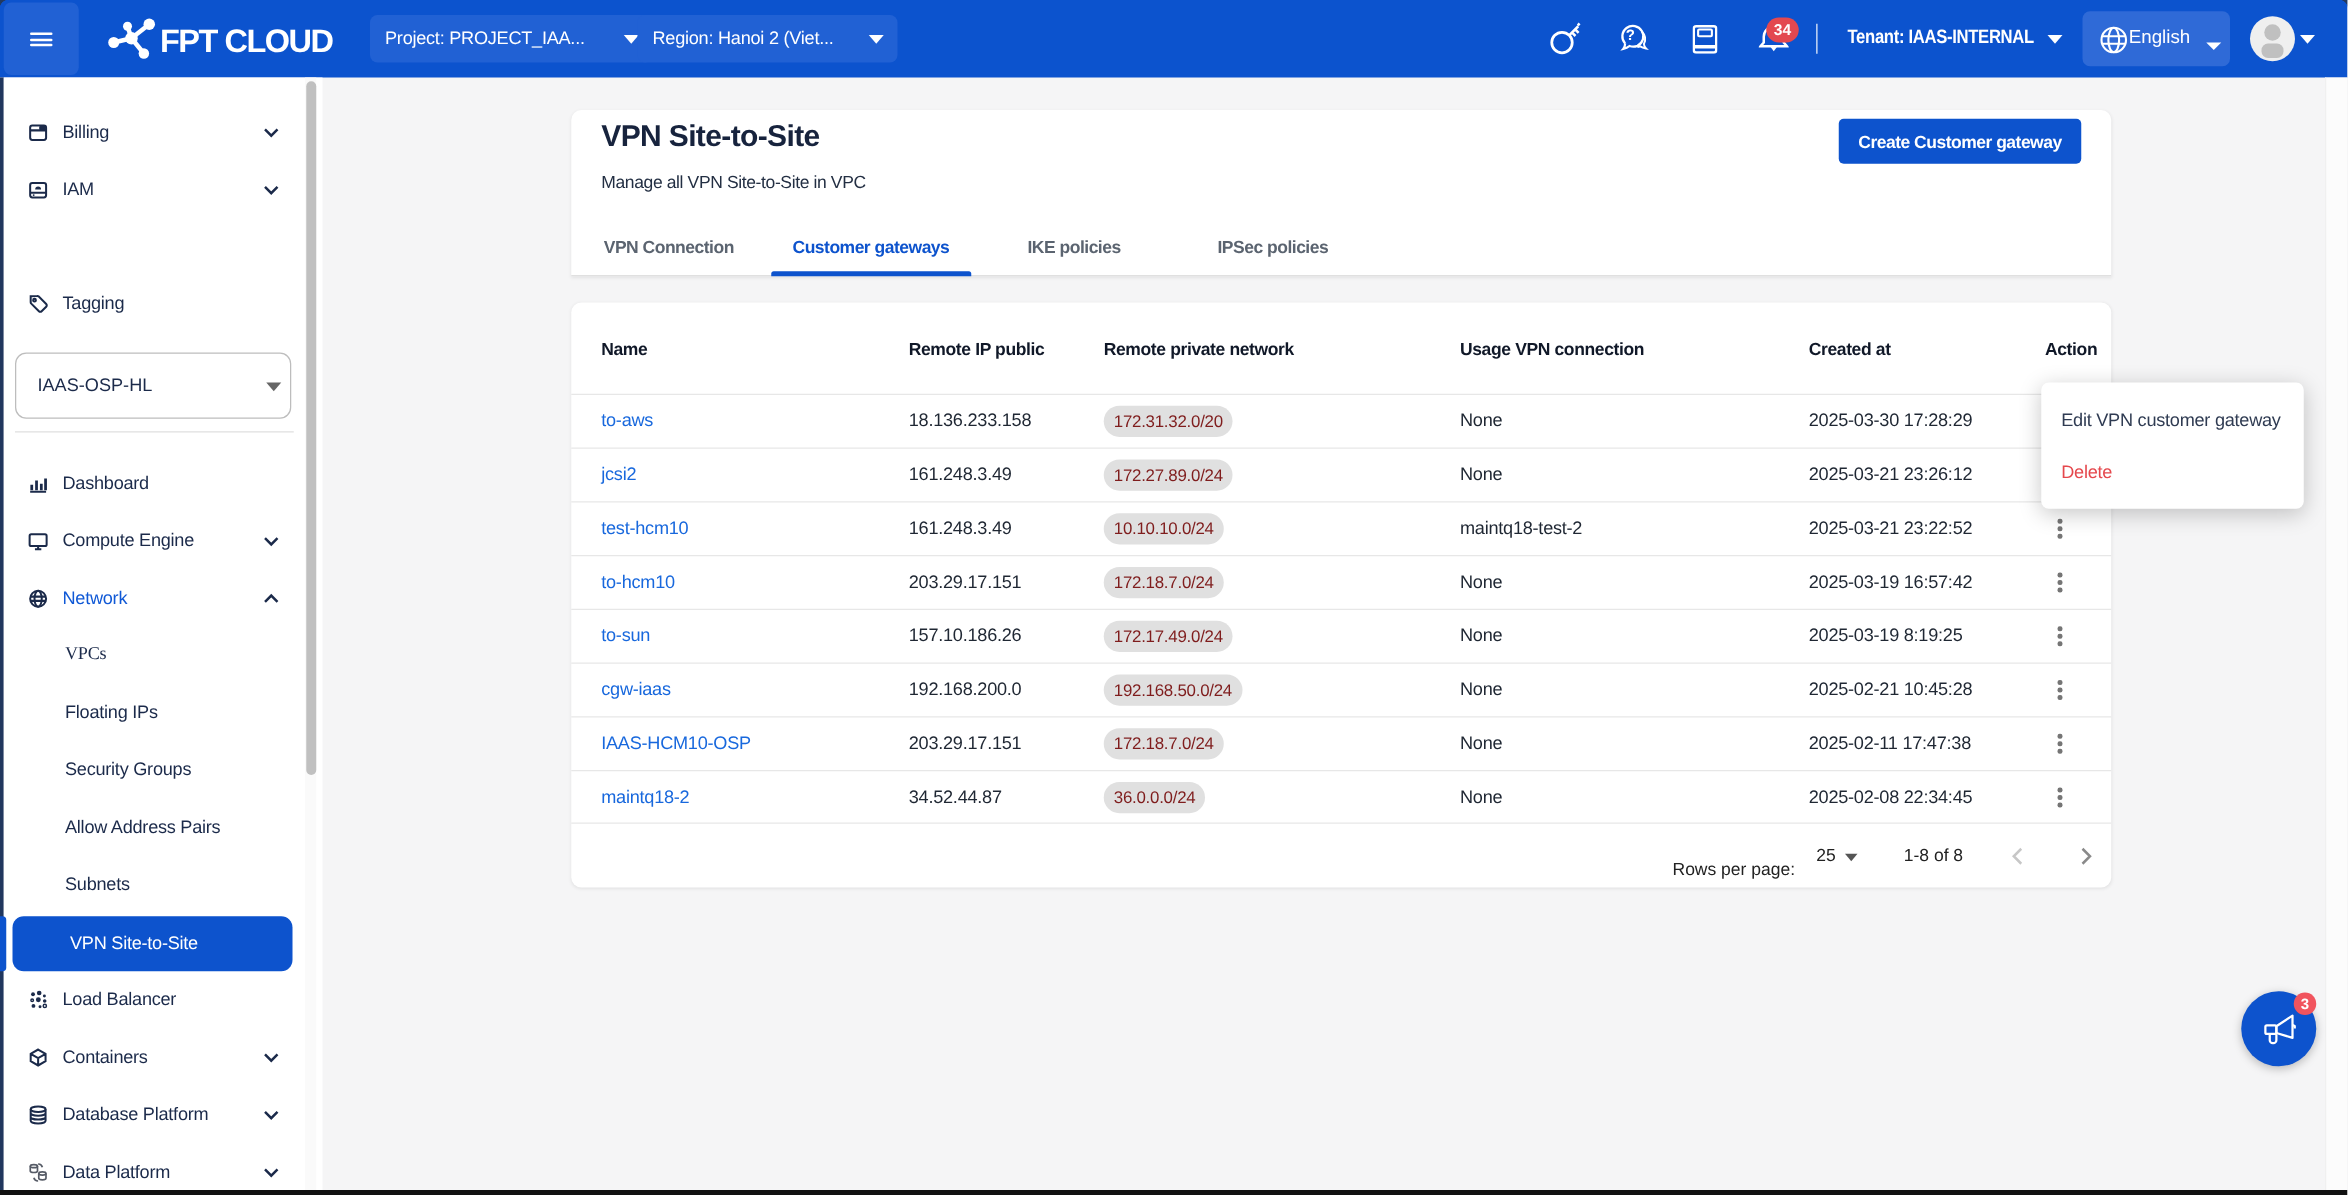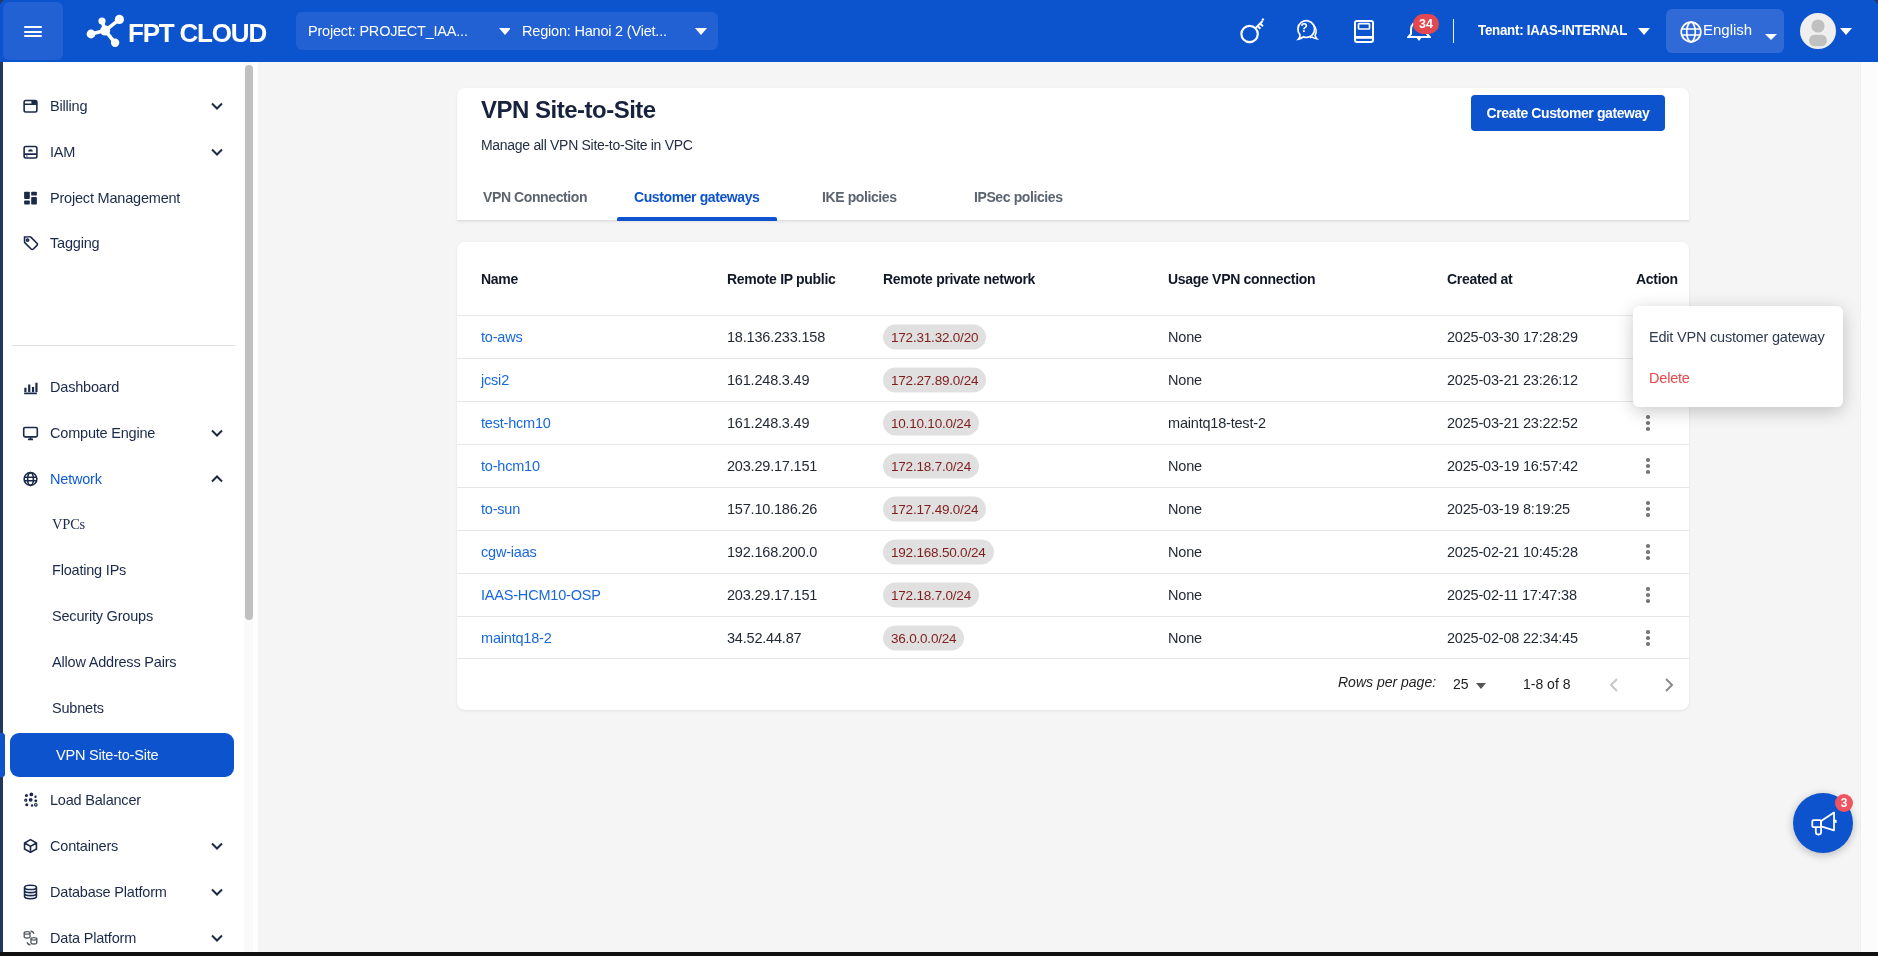--- a/index.html
+++ b/index.html
@@ -168,39 +168,32 @@
           <rect x="2.5" y="3.5" width="15" height="13.5" rx="2"></rect>
           <path d="M2.5 12.5 h15"></path>
           <path d="M7.2 9.5 a2.8 2.8 0 0 1 5.6 0 z" fill="#1b2a4a" stroke="none"></path>
           <circle cx="5.8" cy="14.8" r="0.9" fill="#1b2a4a" stroke="none"></circle>
         </svg></span>
       <span class="txt">IAM</span>
       <span class="chev" id="c2"><svg width="14" height="14" viewBox="0 0 14 14" fill="none" stroke="#1b2a4a" stroke-width="2">
           <path d="M2 4.5 l5 5 5-5"></path>
         </svg></span>
     </div>
-  <div class="sbitem" style="top:116px;">
-      <span class="ico" id="i-pm"><svg width="17" height="17" viewBox="0 0 20 20" fill="none" stroke="#1b2a4a" stroke-width="1.9">
-          <g fill="#1b2a4a" stroke="none">
-            <rect x="2.5" y="2.5" width="6.7" height="8.6" rx="1"></rect>
-            <rect x="2.5" y="12.8" width="6.7" height="4.7" rx="1"></rect>
-            <rect x="10.8" y="2.5" width="6.7" height="4.7" rx="1"></rect>
-            <rect x="10.8" y="8.9" width="6.7" height="8.6" rx="1"></rect>
-          </g>
-        </svg></span>
-      <span class="txt">Project Management</span>
-    </div>
   <div class="sbitem" style="top:161px;">
       <span class="ico" id="i-tag"><svg width="17" height="17" viewBox="0 0 20 20" fill="none" stroke="#1b2a4a" stroke-width="1.9">
           <path d="M3 3 v5.6 a1.8 1.8 0 0 0 0.55 1.3 l7.2 7.2 a1.8 1.8 0 0 0 2.55 0 l4.3-4.3 a1.8 1.8 0 0 0 0-2.55 l-7.2-7.2 A1.8 1.8 0 0 0 9.1 2.7 L3 3 z"></path>
           <circle cx="6.6" cy="6.6" r="1.3"></circle>
         </svg></span>
       <span class="txt">Tagging</span>
     </div>
 
+  <div id="sbselect">
+      <span class="txt">IAAS-OSP-HL</span>
+    <span class="abs" style="left:200px; top:23px; width:0; height:0; border-left:6px solid transparent; border-right:6px solid transparent; border-top:7px solid #666;"></span>
+  </div>
   <div id="sbdivider"></div>
 
   <div class="sbitem" style="top:305px;">
       <span class="ico" id="i-dash"><svg width="17" height="17" viewBox="0 0 20 20" fill="none" stroke="#1b2a4a" stroke-width="1.9">
           <path d="M4 16 v-5 M8.5 16 v-9 M13 16 v-6 M17 16 v-11" stroke-width="2.6"></path>
           <path d="M2.5 17.5 h15"></path>
         </svg></span>
       <span class="txt">Dashboard</span>
     </div>
   <div class="sbitem" style="top:351px;">
@@ -417,21 +410,21 @@
       </span>
     <span style="left:711px;">None</span>
     <span style="left:990px;">2025-02-08 22:34:45</span>
       <span class="dots">
         <i></i>
         <i></i>
         <i></i>
       </span>
     </div>
     <div id="pagerow">
-  <span class="abs" style="left:881px; top:15px;font-style:italic;">Rows per page:</span>
+  <span class="abs" style="left:881px; top:28px;">Rows per page:</span>
   <span class="abs" style="left:996px; top:17px;">25</span>
   <span class="abs" style="left:1019px; top:24px; width:0; height:0; border-left:5px solid transparent; border-right:5px solid transparent; border-top:6px solid #555;"></span>
   <span class="abs" style="left:1066px; top:17px;">1-8 of 8</span>
   <svg class="abs" style="left:1146px; top:14px;" width="24" height="24" viewBox="0 0 24 24" fill="none" stroke="#c7c7c7" stroke-width="2">
         <path d="M14 6 l-6 6 6 6"></path>
       </svg>
   <svg class="abs" style="left:1199px; top:14px;" width="24" height="24" viewBox="0 0 24 24" fill="none" stroke="#8a8a8a" stroke-width="2">
         <path d="M10 6 l6 6 -6 6"></path>
       </svg>
     </div>

